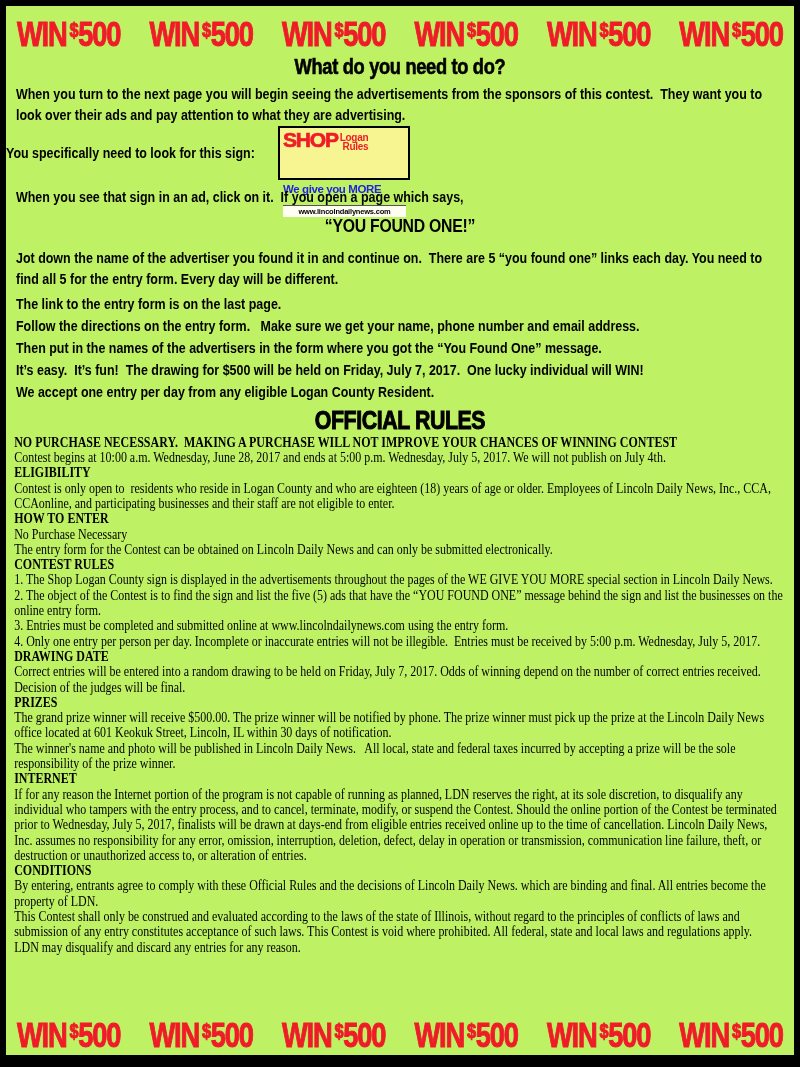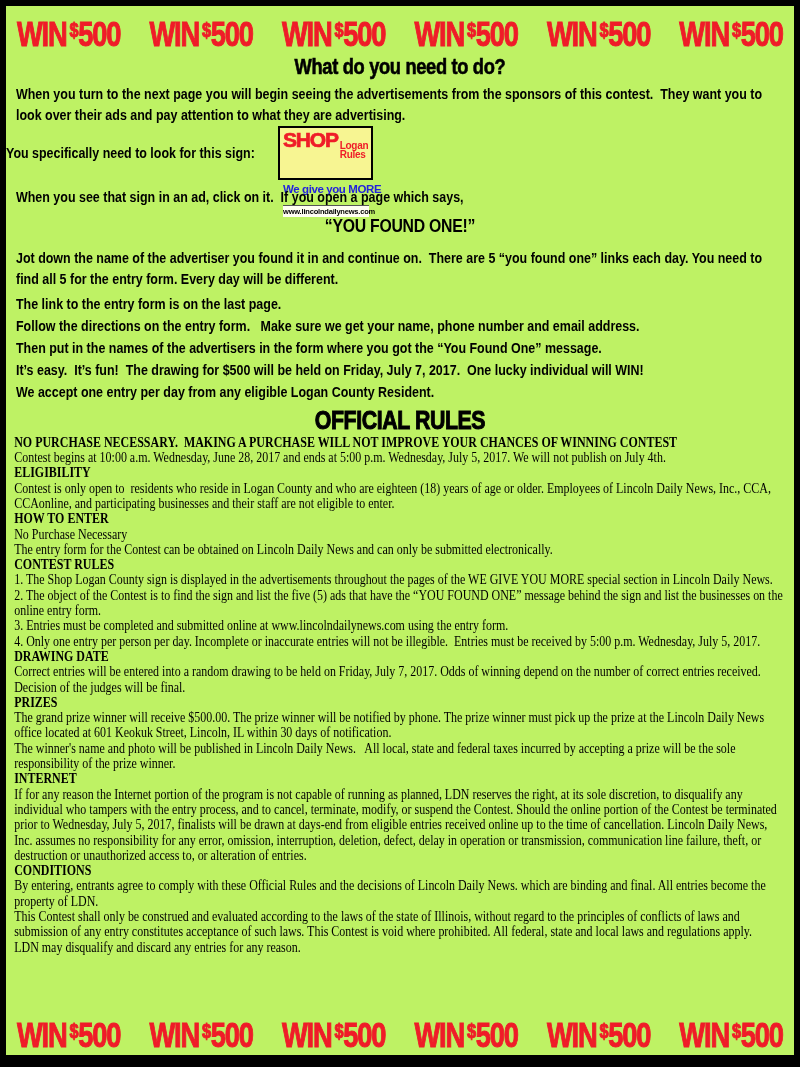--- a/index.html
+++ b/index.html
@@ -46,33 +46,33 @@
   .pl { margin-top:7px; line-height:15px; }
 
   
   .sign-row { display:flex; align-items:center; height:56px; margin-top:0; }
   .sign-label-wrap { flex:0 0 272px; width:272px; box-sizing:border-box; overflow:visible; }
   .sign-label {
     display:inline-block; white-space:nowrap; font-weight:700; font-size:15px;
     transform:scaleX(0.83); transform-origin:0 50%;
   }
   .shop-sign {
-    flex:0 0 auto; width:95px; height:54px; box-sizing:border-box;
+    flex:0 0 auto; width:132px; height:54px; box-sizing:border-box;
     background:#f7f592; border:2px solid #000;
     display:flex; flex-direction:column; justify-content:flex-start;
     padding:1px 2px 1px 3px;
   }
   .shop-line1 { display:flex; align-items:flex-start; height:22px; }
   .shop-word {
     color:#ef1c28; font-weight:700; font-size:21px; line-height:21px;
     letter-spacing:-1.2px; -webkit-text-stroke:0.7px #ef1c28;
   }
   .logan-county {
     color:#ef1c28; font-weight:700; font-size:10px; line-height:9.5px;
-    margin-left:2px; margin-top:12px; letter-spacing:-0.3px;
+    margin-left:2px; margin-top:4px; letter-spacing:-0.3px;text-align:right;
   }
   .shop-tagline {
     color:#2222dd; font-weight:700; font-size:11.5px; line-height:13px;
     letter-spacing:-0.4px; white-space:nowrap;margin-top:32px;
   }
   .shop-url {
     margin-top:9px; background:#fffef2; border-top:1px solid #555;
     color:#000; font-weight:700; font-size:7.5px; line-height:11px;
     letter-spacing:-0.2px; text-align:center; white-space:nowrap;
   }

